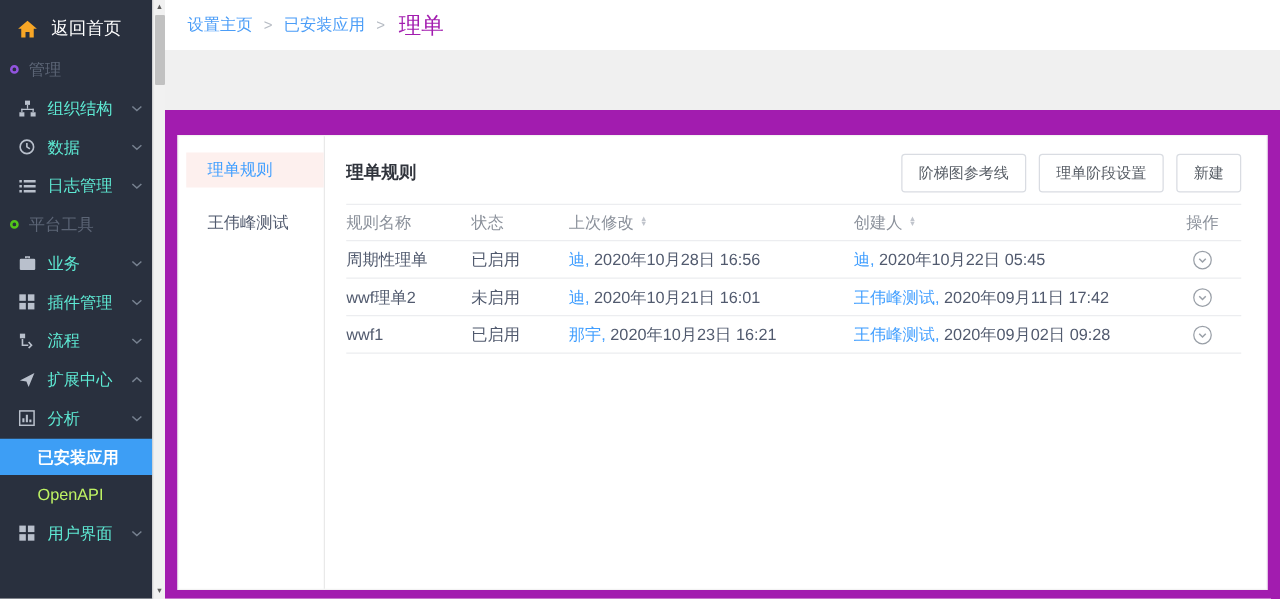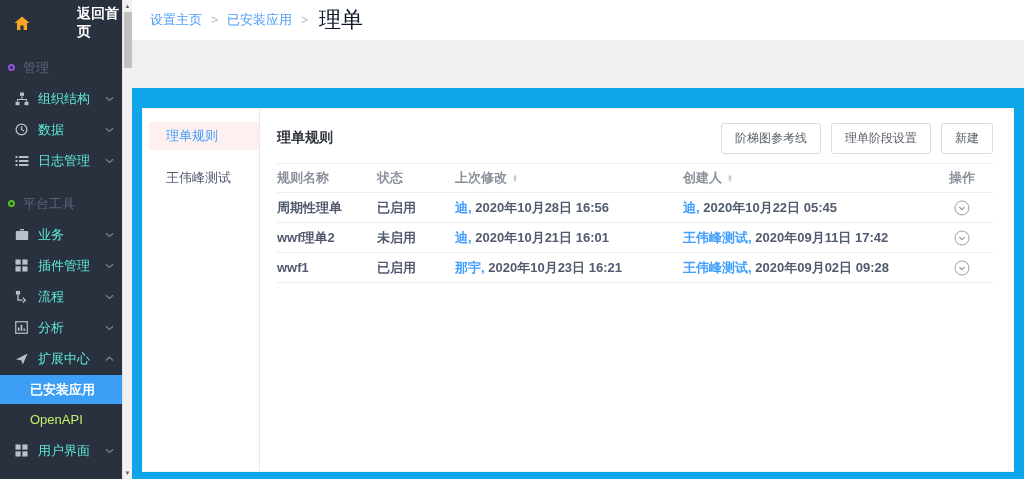--- a/index.html
+++ b/index.html
@@ -4,70 +4,70 @@
 <style>
   * { box-sizing: border-box; margin: 0; padding: 0; }
   html,body { width:1024px; height:479px; overflow:hidden;
     font-family:"Liberation Sans","DejaVu Sans",sans-serif; font-size:13px; }
   body { display:flex; background:#f0f0f0; }
 
   
   .sidebar { width:122px; flex-shrink:0; background:#29303e; color:#c6ccd6;
     padding-top:6px; overflow:hidden; }
   .side-home { height:34px; display:flex; align-items:center; padding-left:14px;
-    color:#fff; font-weight:bold; font-size:14px; cursor:pointer;gap:36px; }
+    color:#fff; font-weight:normal; font-size:14px; cursor:pointer; }
   .side-home .icon { margin-right:11px; display:flex; }
   .side-item { height:31px; display:flex; align-items:center; padding:0 8px 0 14px;
     font-size:13px; color:#5eead4; cursor:pointer; white-space:nowrap; }
   .side-item .icon { width:15px; margin-right:9px; display:flex; justify-content:center; color:#b9c0cc; }
   .side-item .chev { margin-left:auto; color:#76808f; display:flex; }
   .side-section { height:31px; display:flex; align-items:center; padding-left:8px;
-    color:#5c6576; font-size:13px; cursor:default;margin-top:12px; }
+    color:#5c6576; font-size:13px; cursor:default; }
   .ring { width:7px; height:7px; border-radius:50%; border:2px solid currentColor;
     margin-right:8px; flex-shrink:0; }
   .side-sub { height:29px; margin:1px 0; display:flex; align-items:center;
     padding-left:30px; color:#bef264; font-size:13px; cursor:pointer; }
   .side-sub.active { background:#3d9ef5; color:#fff; font-weight:bold; }
 
   
   .scroll-strip { width:10px; flex-shrink:0; background:#f1f1f1;
     border-left:1px solid #e3e3e3; display:flex; flex-direction:column; align-items:center; }
   .scroll-arrow { height:12px; font-size:6px; color:#5e5e5e; display:flex; align-items:center; }
   .scroll-thumb { width:8px; height:56px; background:#c1c1c1; border-radius:1px; }
   .scroll-fill { flex:1; }
 
   
   .main { flex:1; min-width:0; display:flex; flex-direction:column;gap:48px; }
   .breadcrumb-bar { height:40px; background:#fff; display:flex; align-items:center;
     padding-left:18px; flex-shrink:0; }
   .crumb-link { color:#4b9df7; cursor:pointer; }
   .crumb-sep { color:#b7bcc4; margin:0 9px; font-size:12px; }
-  .crumb-current { color:#0f172a; font-size:22px; margin-left:2px; }
-
-  .content-wrap { flex:1; background:#0ea5e9; padding:20px 10px 7px 10px; min-height:0; }
+  .crumb-current { color:#a21caf; font-size:18px; margin-left:2px; }
+
+  .content-wrap { flex:1; background:#a21caf; padding:20px 10px 7px 10px; min-height:0; }
   .card { background:#fff; height:100%; display:flex; border:1px solid #f3f3f3; }
 
   .tab-panel { width:117px; flex-shrink:0; border-right:1px solid #e9e9e9; padding-top:13px; }
   .tab { height:28px; line-height:28px; padding-left:17px; margin:0 0 14px 6px;
     font-size:13px; color:#515a6e; cursor:pointer; }
   .tab.active { background:#fdf0ee; color:#409eff; }
 
   .panel { flex:1; min-width:0; padding:12px 20px 0 17px; display:flex; flex-direction:column; }
   .panel-head { display:flex; align-items:center; justify-content:space-between;
     height:34px; margin-bottom:8px; }
   .panel-title { font-size:14px; font-weight:bold; color:#30343c; }
   .btn-row { display:flex; gap:10px; }
   .btn { background:#fff; border:1px solid #d9dce2; border-radius:3px; padding:6px 13px;
     font-size:12px; color:#5a6068; cursor:pointer; white-space:nowrap; }
 
   .table { width:100%; }
   .trow { display:grid; grid-template-columns:100px 78px 228px 1fr 62px;
     align-items:center; height:30px; border-bottom:1px solid #ecedf0; }
   .trow.head { border-top:1px solid #ecedf0; color:#8b919b; }
-  .cell { font-size:13px; color:#515a6e; overflow:hidden; white-space:nowrap;font-weight:bold; }
+  .cell { font-size:13px; color:#515a6e; overflow:hidden; white-space:nowrap; }
   .cell.head { color:#8b919b; display:flex; align-items:center; gap:5px; }
   .cell.actions { display:flex; justify-content:center; color:#9aa0a8; }
   .link { color:#409eff; cursor:pointer; }
   .sorter { display:inline-flex; flex-direction:column; line-height:4px;
     font-size:6px; color:#c0c4cc; cursor:pointer; }
   .action-btn { display:flex; cursor:pointer; color:#9aa0a8; }
 </style>
 </head>
 <body>
 
@@ -187,45 +187,45 @@
     <span>流程</span>
     <span class="chev">
       <svg width="9" height="6" viewBox="0 0 10 6" fill="none" stroke="currentColor" stroke-width="1.4">
           <polyline points="1,1 5,4.6 9,1"></polyline>
         </svg>
     </span>
   </div>
 
   <div class="side-item">
     <span class="icon">
+      <svg width="13" height="13" viewBox="0 0 14 14" fill="currentColor">
+          <path d="M1 8 L13.5 1.5 L8.5 13.5 L6.6 8.9 Z"></path>
+        </svg>
+    </span>
+    <span>扩展中心</span>
+    <span class="chev">
+      <svg width="9" height="6" viewBox="0 0 10 6" fill="none" stroke="currentColor" stroke-width="1.4">
+          <polyline points="1,4.6 5,1 9,4.6"></polyline>
+        </svg>
+    </span>
+  </div>
+
+  <div class="side-item">
+    <span class="icon">
       <svg width="13" height="13" viewBox="0 0 14 14" fill="none" stroke="currentColor" stroke-width="1.3">
           <rect x="0.8" y="0.8" width="12.4" height="12.4"></rect>
           <path d="M4 10.5 V7" stroke-width="1.8"></path>
           <path d="M7 10.5 V4" stroke-width="1.8"></path>
           <path d="M10 10.5 V8.2" stroke-width="1.8"></path>
         </svg>
     </span>
     <span>分析</span>
     <span class="chev">
       <svg width="9" height="6" viewBox="0 0 10 6" fill="none" stroke="currentColor" stroke-width="1.4">
           <polyline points="1,1 5,4.6 9,1"></polyline>
-        </svg>
-    </span>
-  </div>
-
-  <div class="side-item">
-    <span class="icon">
-      <svg width="13" height="13" viewBox="0 0 14 14" fill="currentColor">
-          <path d="M1 8 L13.5 1.5 L8.5 13.5 L6.6 8.9 Z"></path>
-        </svg>
-    </span>
-    <span>扩展中心</span>
-    <span class="chev">
-      <svg width="9" height="6" viewBox="0 0 10 6" fill="none" stroke="currentColor" stroke-width="1.4">
-          <polyline points="1,4.6 5,1 9,4.6"></polyline>
         </svg>
     </span>
   </div>
 
   <div class="side-sub active">
     <span>已安装应用</span>
   </div>
 
   <div class="side-sub">
     <span>OpenAPI</span>

